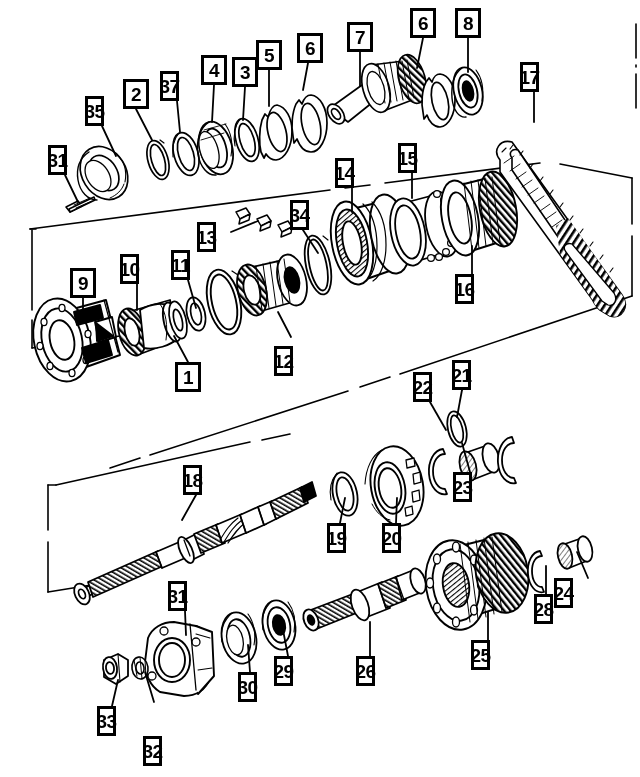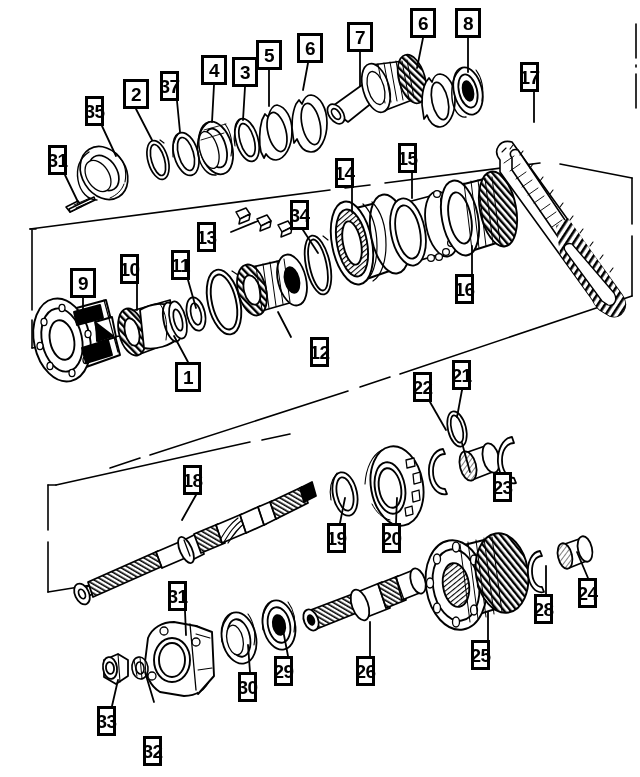--- a/index.html
+++ b/index.html
@@ -664,42 +664,42 @@
       </div>
       <div class="callout w2" style="left: 120px; top: 254px;">
         <span>10</span>
       </div>
       <div class="callout w2" style="left: 171px; top: 250px;">
         <span>11</span>
       </div>
       <div class="callout w1" style="left: 175px; top: 362px;">
         <span>1</span>
       </div>
-      <div class="callout w2" style="left: 274px; top: 337px; margin-left: 36px;">
+      <div class="callout w2" style="left: 274px; top: 346px;">
         <span>12</span>
       </div>
       <div class="callout w2" style="left: 413px; top: 372px;">
         <span>22</span>
       </div>
       <div class="callout w2" style="left: 452px; top: 360px;">
         <span>21</span>
       </div>
-      <div class="callout w2" style="left: 453px; top: 472px; margin-left: 40px;">
+      <div class="callout w2" style="left: 453px; top: 472px;">
         <span>23</span>
       </div>
       <div class="callout w2" style="left: 183px; top: 465px;">
         <span>18</span>
       </div>
       <div class="callout w2" style="left: 327px; top: 523px;">
         <span>19</span>
       </div>
       <div class="callout w2" style="left: 382px; top: 523px;">
         <span>20</span>
       </div>
-      <div class="callout w2" style="left: 578px; top: 578px;">
+      <div class="callout w2" style="left: 554px; top: 578px;">
         <span>24</span>
       </div>
       <div class="callout w2" style="left: 534px; top: 594px;">
         <span>28</span>
       </div>
       <div class="callout w2" style="left: 471px; top: 640px;">
         <span>25</span>
       </div>
       <div class="callout w2" style="left: 356px; top: 656px;">
         <span>26</span>

